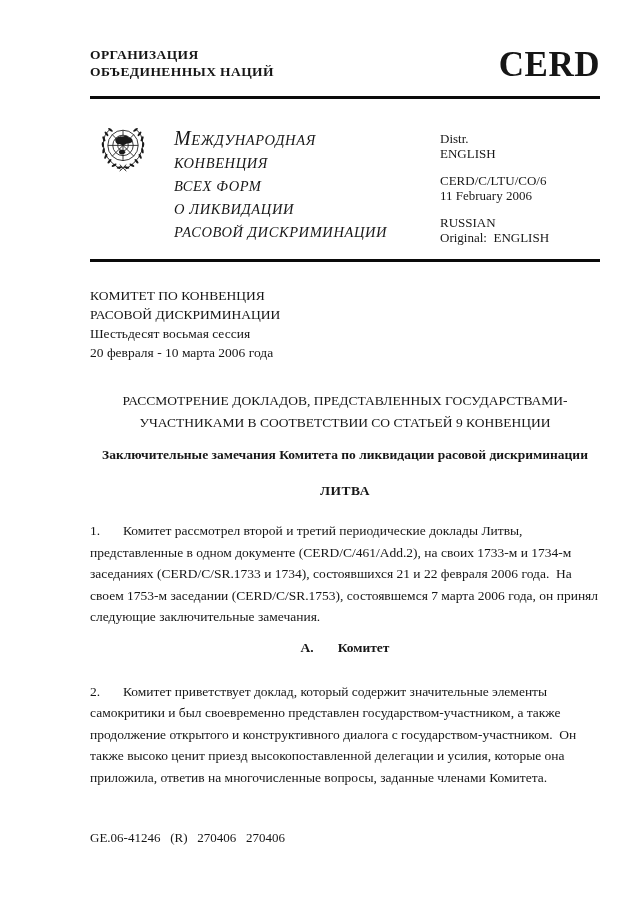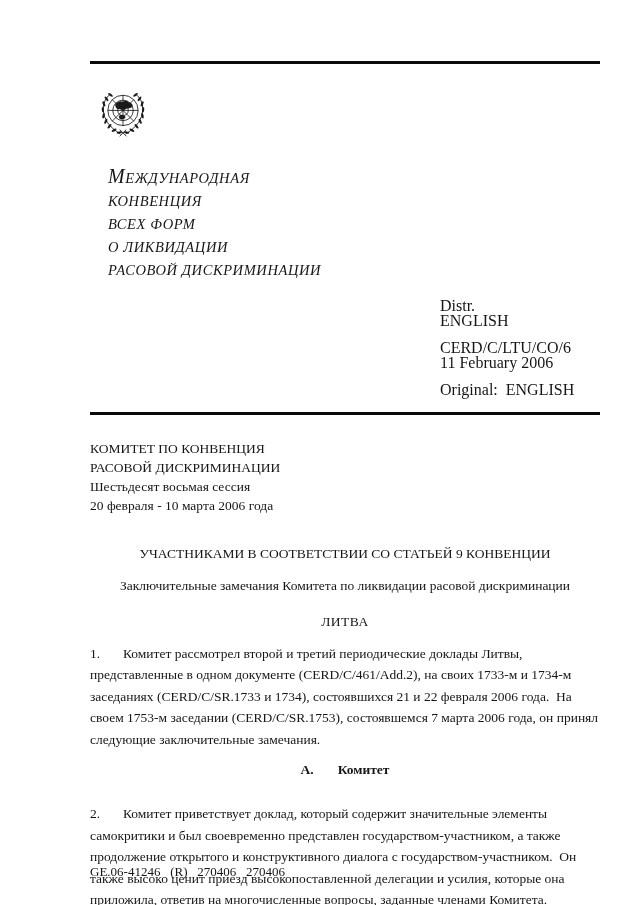--- a/index.html
+++ b/index.html
@@ -17,48 +17,55 @@
     overflow: hidden;
   }
   
   .hdr { display: flex; justify-content: space-between; align-items: flex-start; }
   .org { font-weight: bold; font-size: 13.5px; line-height: 17px; letter-spacing: 0.4px; }
   .cerd { font-weight: bold; font-size: 35px; line-height: 32px; letter-spacing: 0.5px; margin-top: 3px; }
   .rule { height: 3px; background: #0a0a0a; }
   .rule-top { margin-top: 15px; }
   .rule-bottom { margin-top: 14px; }
   
-  .masthead { display: flex; margin-top: 16px; min-height: 128px; flex-direction: column; }
+  .masthead { display: flex; margin-top: 16px; min-height: 128px; }
   .emblem { width: 66px; height: 72px; flex: 0 0 auto; margin-top: 1px; }
   .emblem svg { width: 66px; height: 72px; display: block; }
   .conv { margin-left: 18px; margin-top: 12px; font-style: italic; font-size: 14.5px; line-height: 23px; letter-spacing: 0.6px; }
   .conv .initial { font-size: 20px; }
-  .distr { margin-left: auto; width: 160px; font-size: 16px; line-height: 14.5px; margin-top: 17px; }
+  .distr { margin-left: auto; width: 160px; font-size: 13px; line-height: 14.5px; margin-top: 17px; }
   .distr div { white-space: pre-wrap; }
   .distr .gap { height: 13px; }
   
   .committee { margin-top: 24px; line-height: 19px; }
   
   .title { margin-top: 28px; text-align: center; line-height: 22px; padding: 0 10px; }
-  .subtitle { margin-top: 13px; text-align: center; font-weight: normal; }
-  .country { margin-top: 20px; text-align: center; font-weight: normal; letter-spacing: 0.5px; }
+  .subtitle { margin-top: 13px; text-align: center; font-weight: bold; }
+  .country { margin-top: 20px; text-align: center; font-weight: bold; letter-spacing: 0.5px; }
   
-  .para { margin-top: 13px; line-height: 21.5px; text-align: left; white-space: pre-wrap; }
+  .para { margin-top: 21px; line-height: 21.5px; text-align: left; white-space: pre-wrap; }
   .para .pnum { display: inline-block; width: 33px; white-space: normal; }
   .sec-head { margin-top: 9px; text-align: center; font-weight: bold; line-height: 22px; }
   .sec-head .sec-label { margin-left: 24px; }
   .para-2 { margin-top: 22px; }
   
-  .footer { position: absolute; left: 90px; top: 864px; font-size: 13px; white-space: pre-wrap; }
+  .footer { position: absolute; left: 90px; top: 830px; font-size: 13px; white-space: pre-wrap; }
 </style>
 </head>
 <body>
 
 <div class="page">
 
+  <div class="hdr">
+    <div class="org">
+      <div>ОРГАНИЗАЦИЯ</div>
+      <div>ОБЪЕДИНЕННЫХ НАЦИЙ</div>
+    </div>
+    <div class="cerd">CERD</div>
+  </div>
 
   <div class="rule rule-top"></div>
 
   <div class="masthead">
     <div class="emblem">
       <svg viewBox="0 0 100 100" xmlns="http://www.w3.org/2000/svg" aria-hidden="true">
         <g fill="none" stroke="#1a1a1a" stroke-width="1.3">
           <circle cx="50" cy="40" r="23"></circle>
           <circle cx="50" cy="40" r="15.5"></circle>
           <circle cx="50" cy="40" r="8"></circle>
@@ -108,34 +115,36 @@
       <div class="conv-line">РАСОВОЙ ДИСКРИМИНАЦИИ</div>
     </div>
 
     <div class="distr">
       <div>Distr.</div>
       <div>ENGLISH</div>
       <div class="gap"></div>
       <div>CERD/C/LTU/CO/6</div>
       <div>11 February 2006</div>
       <div class="gap"></div>
+      <div>RUSSIAN</div>
       <div>Original:  ENGLISH</div>
     </div>
   </div>
 
   <div class="rule rule-bottom"></div>
 
   <div class="committee">
     <div>КОМИТЕТ ПО КОНВЕНЦИЯ</div>
     <div>РАСОВОЙ ДИСКРИМИНАЦИИ</div>
     <div>Шестьдесят восьмая сессия</div>
     <div>20 февраля - 10 марта 2006 года</div>
   </div>
 
   <div class="title">
+    <div>РАССМОТРЕНИЕ ДОКЛАДОВ, ПРЕДСТАВЛЕННЫХ ГОСУДАРСТВАМИ-</div>
     <div>УЧАСТНИКАМИ В СООТВЕТСТВИИ СО СТАТЬЕЙ 9 КОНВЕНЦИИ</div>
   </div>
 
   <div class="subtitle">Заключительные замечания Комитета по ликвидации расовой дискриминации</div>
 
   <div class="country">ЛИТВА</div>
 
   <div class="para"><span class="pnum">1.</span><span>Комитет рассмотрел второй и третий периодические доклады Литвы, представленные в одном документе (CERD/C/461/Add.2), на своих 1733-м и 1734-м заседаниях (CERD/C/SR.1733 и 1734), состоявшихся 21 и 22 февраля 2006 года.  На своем 1753-м заседании (CERD/C/SR.1753), состоявшемся 7 марта 2006 года, он принял следующие заключительные замечания.</span></div>
 
   <div class="sec-head"><span>А.</span><span class="sec-label">Комитет</span></div>

